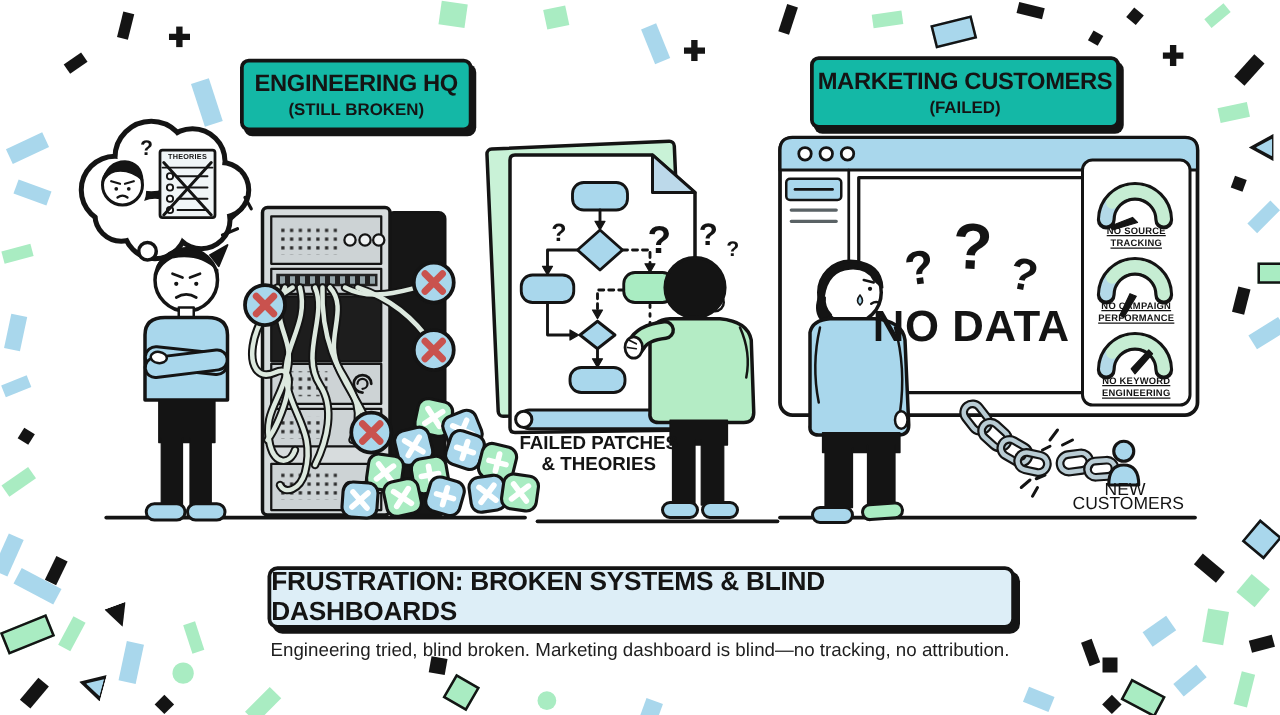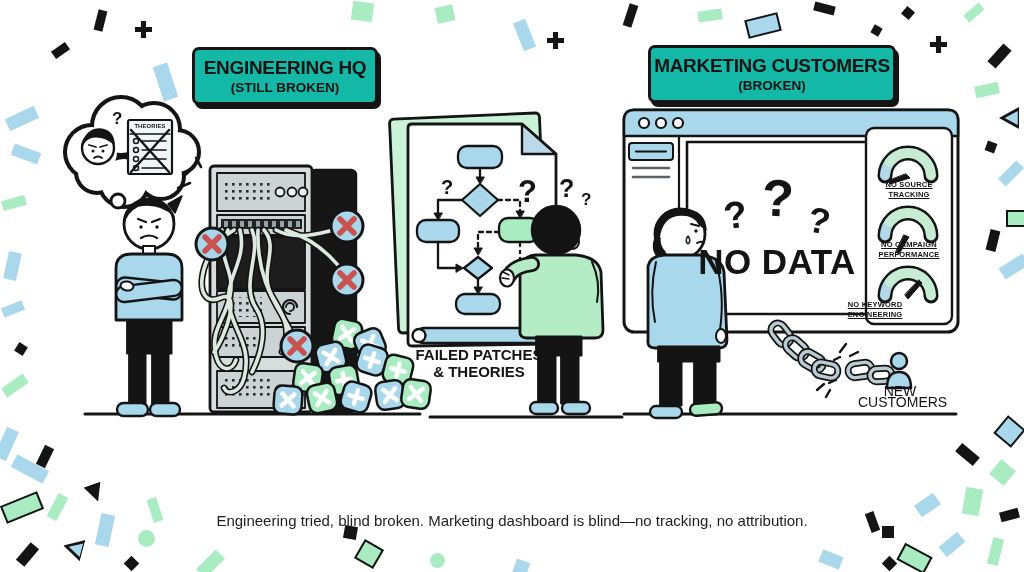--- a/index.html
+++ b/index.html
@@ -458,21 +458,21 @@
 
     </g>
   </svg>
 
   <div class="badge" style="left:192px;top:47px;width:180px;height:52px;">
     <div class="t1">ENGINEERING HQ</div>
     <div class="t2">(STILL BROKEN)</div>
   </div>
   <div class="badge" style="left:648px;top:45px;width:242px;height:52px;">
     <div class="t1">MARKETING CUSTOMERS</div>
-    <div class="t2">(BROKEN)</div>
+    <div class="t2">(FAILED)</div>
   </div>
 
   <div class="txt center" style="left:127px;top:123px;width:46px;font-size:5.8px;font-weight:700;letter-spacing:0.2px;">THEORIES</div>
   <div class="txt q" style="left:112px;top:110px;font-size:17px;">?</div>
 
   <div class="txt q" style="left:441px;top:177px;font-size:20px;">?</div>
   <div class="txt q" style="left:518px;top:176px;font-size:31px;">?</div>
   <div class="txt q" style="left:559px;top:176px;font-size:25px;">?</div>
   <div class="txt q" style="left:581px;top:191px;font-size:17px;">?</div>
 
@@ -489,25 +489,26 @@
   <div class="txt center" style="left:691px;top:242px;width:172px;font-size:35px;font-weight:800;letter-spacing:0.5px;">NO DATA</div>
 
   <div class="txt gaugelabel" style="left:870px;top:180px;width:78px;">
     <div>NO SOURCE</div>
     <div>TRACKING</div>
   </div>
   <div class="txt gaugelabel" style="left:870px;top:240px;width:78px;">
     <div>NO CAMPAIGN</div>
     <div>PERFORMANCE</div>
   </div>
-  <div class="txt gaugelabel" style="left:836px;top:300px;width:78px;">
+  <div class="txt gaugelabel" style="left:870px;top:300px;width:78px;">
     <div>NO KEYWORD</div>
     <div>ENGINEERING</div>
   </div>
 
   <div class="txt smalllabel" style="left:858px;top:386px;width:84px;">
     <div>NEW</div>
     <div>CUSTOMERS</div>
   </div>
 
+  <div class="banner" style="left:214px;top:453px;width:592px;height:44px;">FRUSTRATION: BROKEN SYSTEMS &amp; BLIND DASHBOARDS</div>
   <div class="txt center" style="left:0;top:512px;width:1024px;font-size:15px;font-weight:500;color:#1e1e1e;">Engineering tried, blind broken. Marketing dashboard is blind—no tracking, no attribution.</div>
 
 </div>
 
 </body></html>

